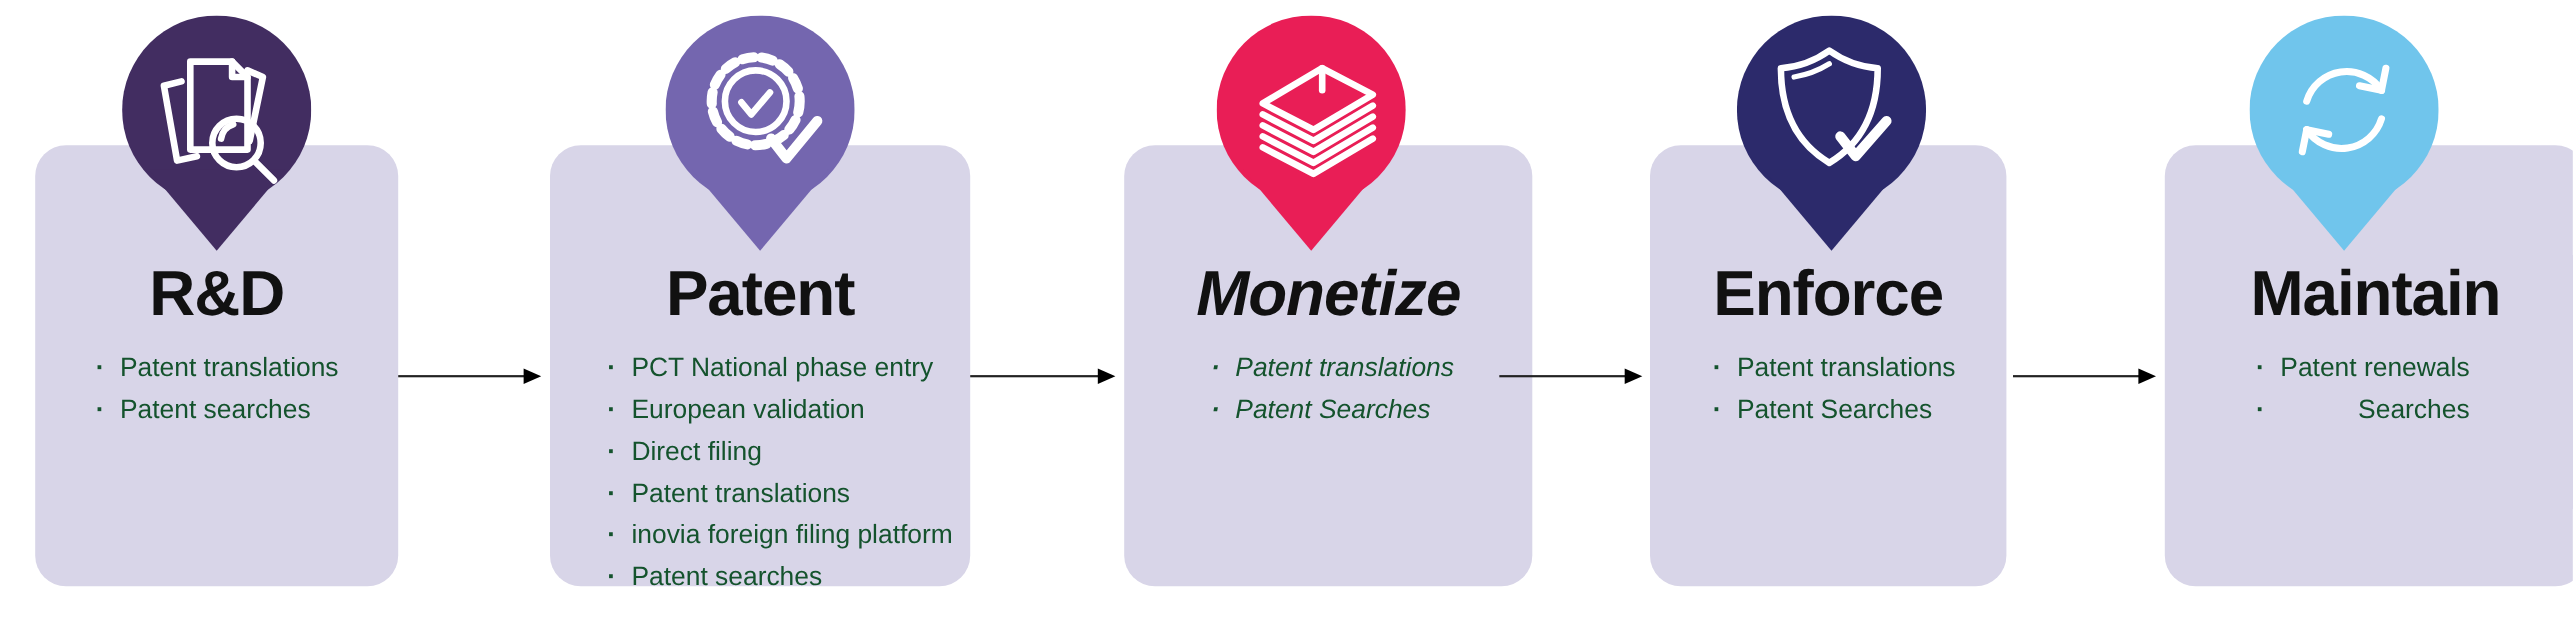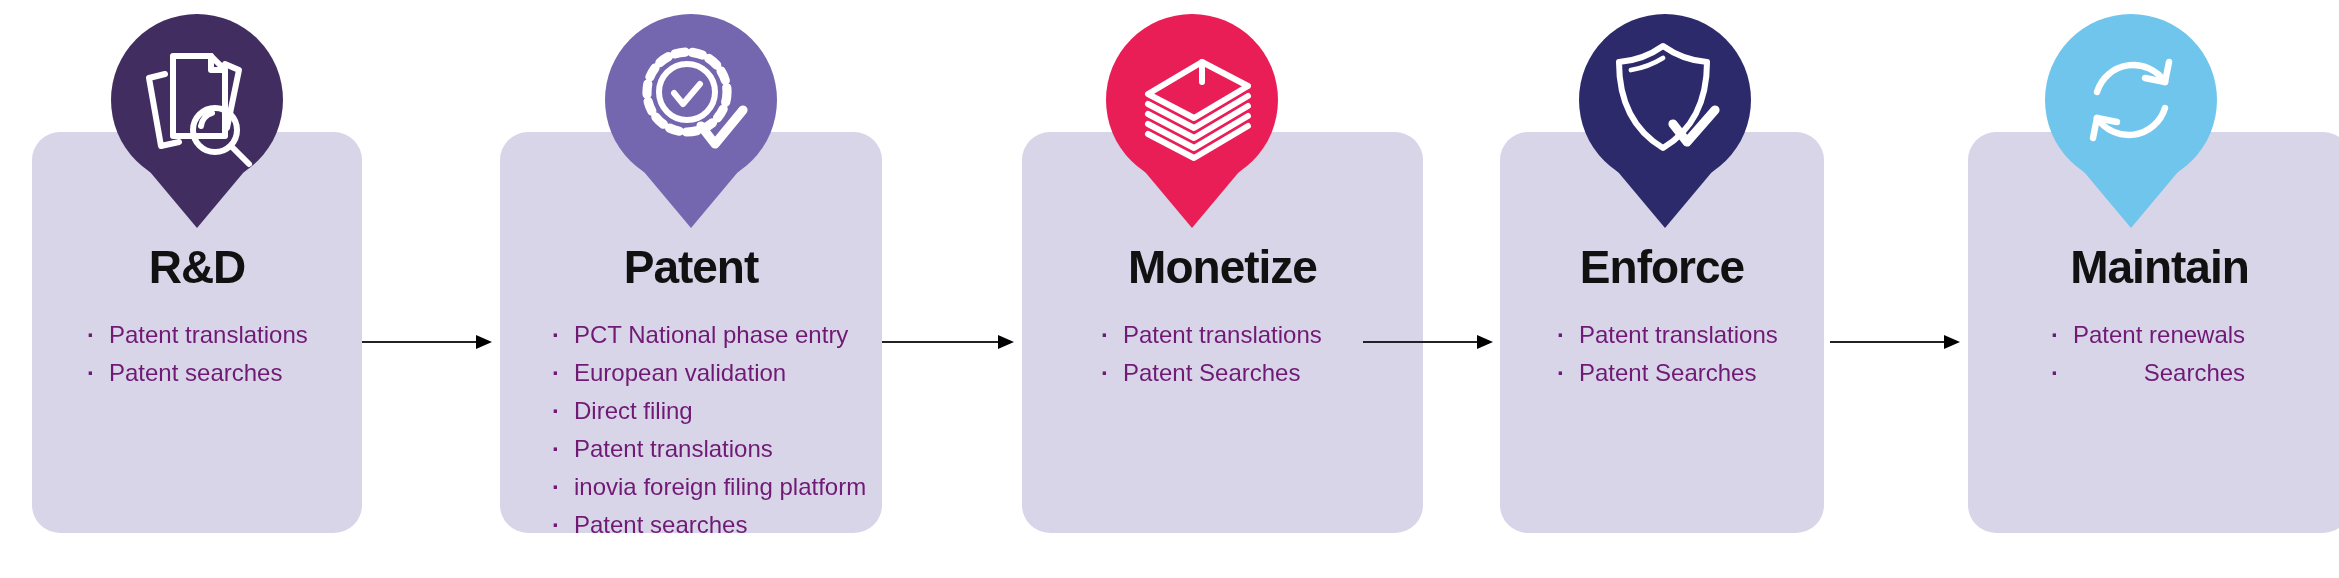--- a/index.html
+++ b/index.html
@@ -11,30 +11,30 @@
     font-family:"Liberation Sans","DejaVu Sans",sans-serif;
   }
   .card{
     position:absolute;
     top:132px;height:401px;
     background:#d8d5e8;
     border-radius:28px;
   }
   .card-1{left:32px;width:330px;}
   .card-2{left:500px;width:382px;text-decoration:underline;}
-  .card-3{left:1022px;width:401px;}
+  .card-3{left:1022px;width:371px;font-style:italic;}
   .card-4{left:1500px;width:324px;}
   .card-5{left:1968px;width:383px;}
 
   .title{
     position:absolute;
     top:112px;left:0;right:0;
     margin:0;
     text-align:center;
-    font-size:46px;
+    font-size:58px;
     font-weight:bold;
     letter-spacing:-1px;
     color:#111111;
     line-height:46px;
   }
   .bullets{
     position:absolute;
     top:184px;
     margin:0;padding:0;
     list-style:none;
@@ -42,21 +42,21 @@
   .card-1 .bullets{left:55px;}
   .card-2 .bullets{left:52px;}
   .card-3 .bullets{left:79px;}
   .card-4 .bullets{left:57px;}
   .card-5 .bullets{left:83px;text-align:right;}
   .bullets li{
     position:relative;
     padding-left:22px;
     font-size:24px;
     line-height:38px;
-    color:#701a75;
+    color:#14532d;
     white-space:nowrap;
   }
   .bullets li::before{
     content:"·";
     position:absolute;
     left:0;top:0;
     font-weight:bold;
   }
 
   .pin{

